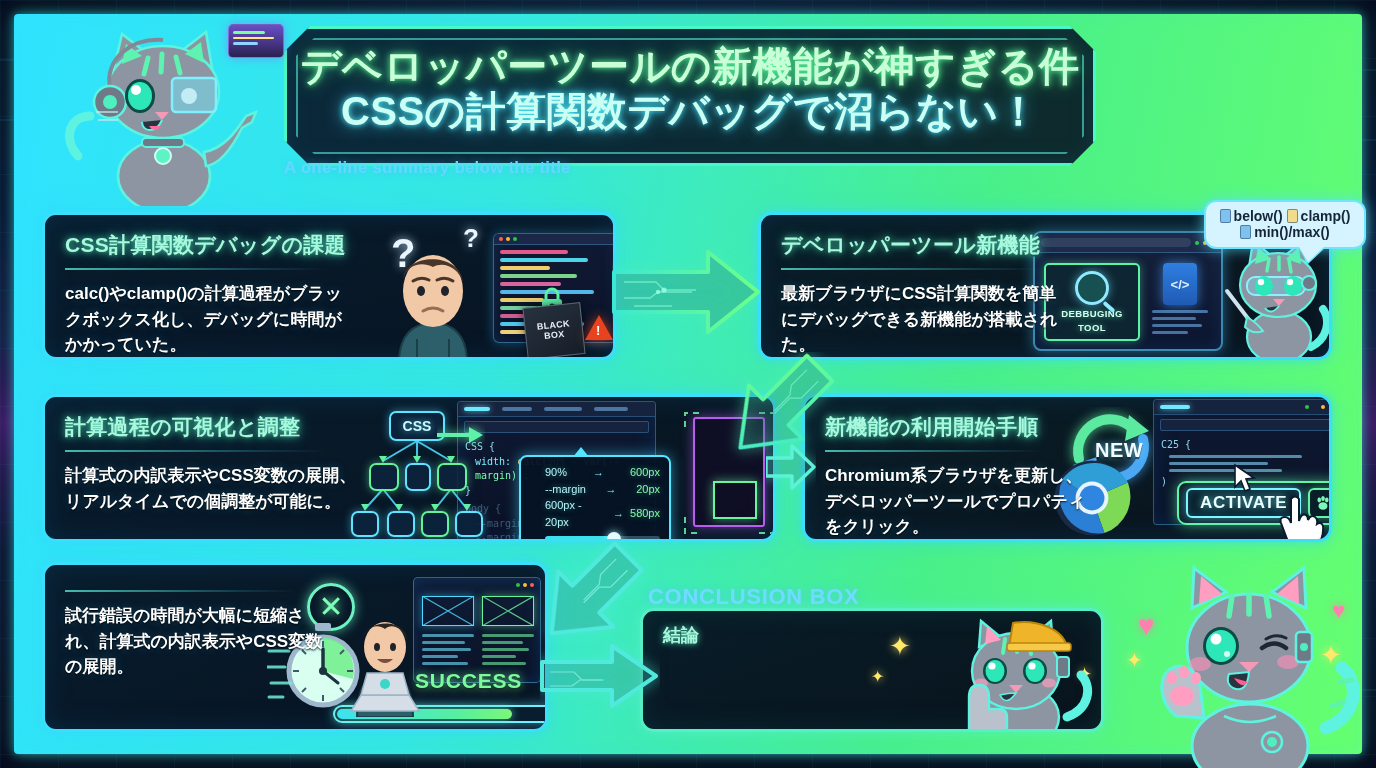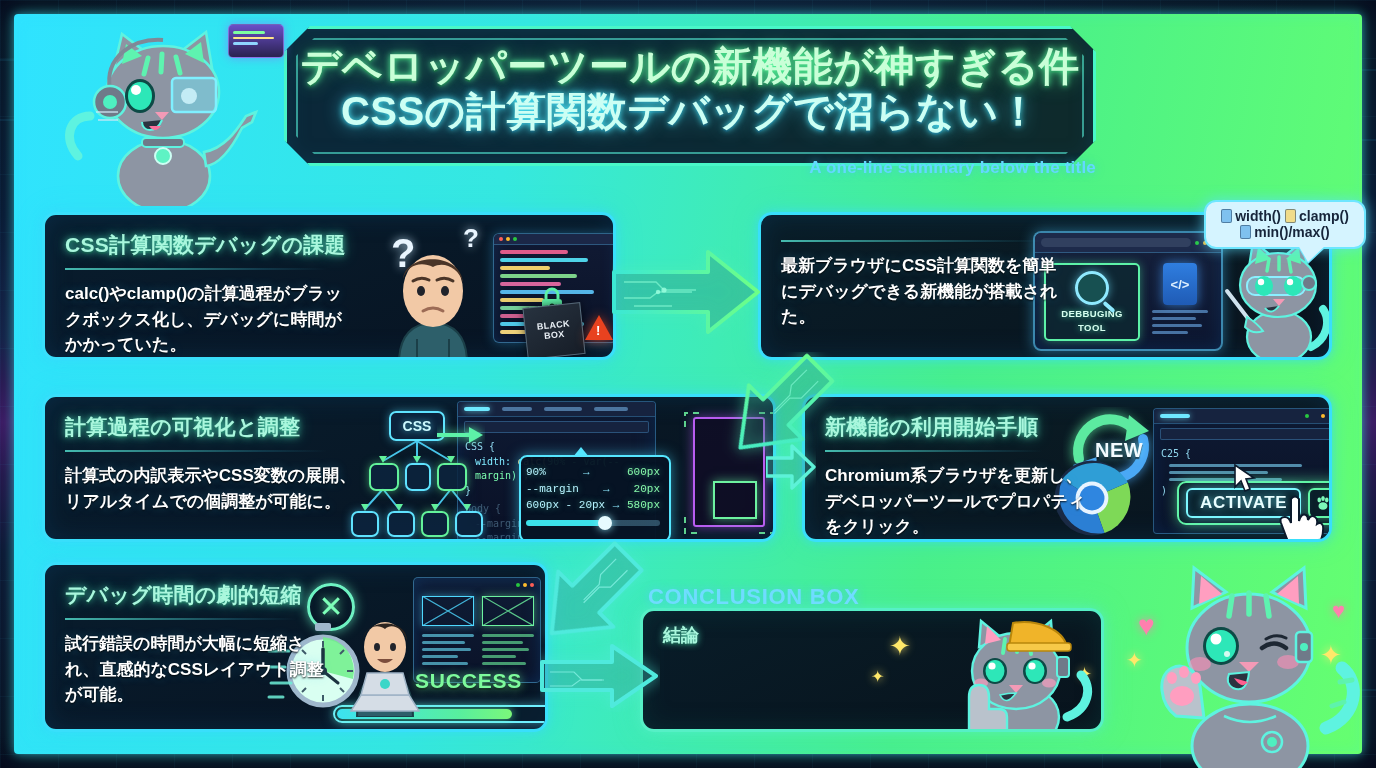--- a/index.html
+++ b/index.html
@@ -121,21 +121,21 @@
     color: #ccfff4;
     text-shadow: 0 0 6px #4ef0ff, 0 0 18px rgba(70,230,255,.75), 0 2px 0 #07304a;
   }
   .title-line.l2 {
     color: #c9ffd7;
     text-shadow: 0 0 6px #59ffa0, 0 0 18px rgba(80,255,150,.7), 0 2px 0 #073a2a;
   }
 
   .title-sub {
     position: absolute; left: 284px; top: 158px; width: 812px;
-    text-align: right;
+    text-align: left;
     font-size: 17px; font-weight: 700; letter-spacing: .2px;
     color: #63d8ff;
     text-shadow: 0 0 8px rgba(60,190,255,.6);
   }
 
   
   .card {
     position: absolute;
     background: linear-gradient(160deg, rgba(5,14,30,.93), rgba(6,12,28,.97));
     border: 3px solid #39dffb;
@@ -362,22 +362,22 @@
   .dt-code .fn  { color: #ffe48a; }
   .dt-code .var { color: #7dffb0; }
   .dt-code .dim { color: rgba(130,180,210,.42); }
 
   .popup {
     position: absolute;
     background: rgba(6,20,36,.96);
     border: 2px solid #55e6ff;
     border-radius: 8px;
     box-shadow: 0 0 14px rgba(70,220,255,.55);
-    padding: 7px 9px 8px 5px;
-    font-family: Liberation Mono, monospace;
+    padding: 7px 9px 8px 24px;
+    font-family: Liberation Sans, sans-serif;
   }
   .popup .prow {
     display: flex; align-items: center; justify-content: space-between;
     font-size: 11px; line-height: 1.5; color: #9ff3d4;
     text-shadow: 0 0 6px rgba(90,240,190,.5);
     gap: 6px;
   }
   .popup .prow .k { color: #b6f3ff; }
   .popup .prow .arrow { color: #8fe9ff; }
   .popup .prow .v { color: #86f7a8; }
@@ -789,20 +789,21 @@
       </g>
       <g fill="#9dffe0" opacity=".8">
         <circle cx="52" cy="44" r="2.6"></circle>
           <circle cx="46" cy="46" r="2.2"></circle>
       </g>
     </svg>
   </div>
 
   <div class="card" id="card-newfeat">
     <div class="txt">
+      <h3>デベロッパーツール新機能</h3>
       <div class="rule"></div>
       <p>最新ブラウザにCSS計算関数を簡単にデバッグできる新機能が搭載された。</p>
     </div>
 
     <div class="browser-win" style="left:272px; top:16px; width:190px; height:120px;">
       <div class="topbar">
         <div class="urlbar"></div>
         <i class="dot g"></i>
           <i class="dot y"></i>
           <i class="dot r"></i>
@@ -854,21 +855,21 @@
 
         <circle cx="86" cy="54" r="7" fill="#6f7a89" stroke="#5ef3e0" stroke-width="2"></circle>
       </svg>
     </div>
   </div>
 
   <div class="bubble">
     <div class="row">
       <span class="chip">
         <i class="fileicon blue"></i>
-        <span>width()</span>
+        <span>below()</span>
       </span>
       <span class="chip">
         <i class="fileicon yellow"></i>
         <span>clamp()</span>
       </span>
     </div>
     <div class="row">
       <span class="chip">
         <i class="fileicon blue"></i>
         <span>min()/max()</span>
@@ -1027,21 +1028,21 @@
       <svg width="78" height="78" viewBox="0 0 100 100">
         <circle cx="50" cy="50" r="48" fill="#1a2a45"></circle>
         <path d="M50 50 L96 30 A50 50 0 0 1 66 95 Z" fill="#7ed957"></path>
         <path d="M50 50 L66 95 A50 50 0 0 1 12 26 Z" fill="#2b7fd4"></path>
         <path d="M50 50 L12 26 A50 50 0 0 1 96 30 Z" fill="#2f9ed6"></path>
         <circle cx="50" cy="50" r="21" fill="#e8f4ff"></circle>
         <circle cx="50" cy="50" r="16" fill="#2f86e0"></circle>
       </svg>
     </div>
 
-    <div class="devtools" style="left:348px; top:11px; width:195px; height:126px;">
+    <div class="devtools" style="left:348px; top:2px; width:195px; height:126px;">
       <div class="dt-tabs">
         <i class="on" style="width:30px"></i>
         <span style="flex:1"></span>
         <i class="dot g"></i>
           <i class="dot y"></i>
           <i class="dot r"></i>
       </div>
       <div class="dt-filter"></div>
       <div class="dt-code">
         <div class="sel">C25 {</div>
@@ -1098,23 +1099,22 @@
       <path d="M2 22 H72 V6 L116 36 L72 66 V50 H2 Z" fill="rgba(20,70,80,.2)" stroke="#4feadd" stroke-width="4" stroke-linejoin="round" style="filter: drop-shadow(0 0 7px rgba(80,235,215,.8))"></path>
       <g stroke="#8ff6ea" stroke-width="1.2" fill="none" opacity=".7">
         <path d="M10 32 H34 L42 40 H64"></path>
           <path d="M10 46 H32 L40 40 H62"></path>
       </g>
     </svg>
   </div>
 
   <div class="card" id="card-time">
     <div class="txt">
-      <h3>デバッグ時間の劇的短縮</h3>
       <div class="rule" style="width:232px;"></div>
-      <p>試行錯誤の時間が大幅に短縮され、直感的なCSSレイアウト調整が可能。</p>
+      <p>試行錯誤の時間が大幅に短縮され、計算式の内訳表示やCSS変数の展開。</p>
     </div>
 
     <div class="x-circle" style="left:262px; top:18px;">✕</div>
 
     <div class="art" style="left:236px; top:58px;">
       <svg width="84" height="86" viewBox="0 0 84 86">
         <rect x="34" y="0" width="16" height="8" rx="2" fill="#9fb7cc"></rect>
         <circle cx="42" cy="48" r="34" fill="#d9fff1" stroke="#9fb7cc" stroke-width="5"></circle>
         <path d="M42 48 L42 14 A34 34 0 0 1 72 56 Z" fill="#6ef08a" opacity=".85"></path>
         <g stroke="#3e5a68" stroke-width="2">

